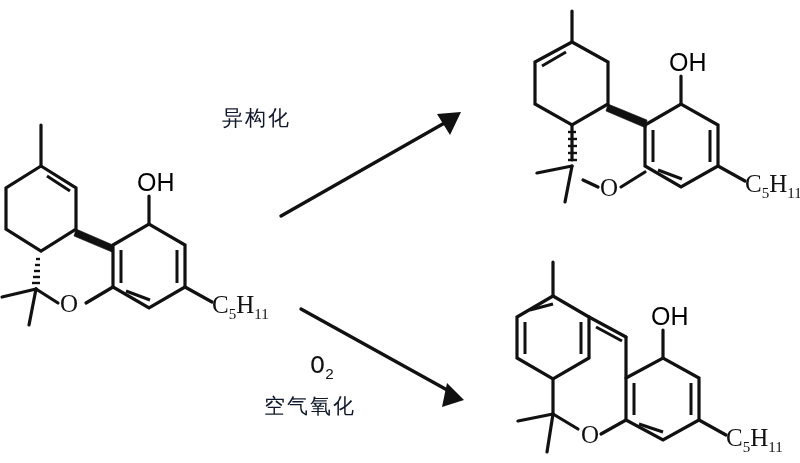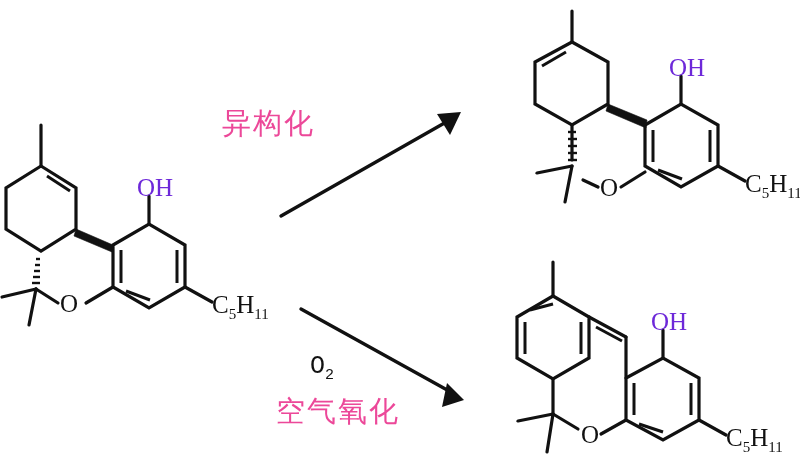--- a/index.html
+++ b/index.html
@@ -49,22 +49,22 @@
     stroke-width: 3.4;
     stroke-linecap: round;
     fill: none;
   }
   .arrow-head {
     fill: #111111;
   }
   .cn-label {
     position: absolute;
     font-family: "DejaVu Sans", sans-serif;
-    font-size: 29px;
-    color: #ec4899;
+    font-size: 21px;
+    color: #0f172a;
     letter-spacing: 2px;
     white-space: nowrap;
   }
   .o2-label {
     position: absolute;
     font-family: Liberation Mono, monospace;
     font-size: 25px;
     color: #111111;
     white-space: nowrap;
   }
@@ -76,25 +76,24 @@
     font-family: "Liberation Serif", serif;
     font-size: 25px;
     color: #111111;
     white-space: nowrap;
   }
   .formula sub {
     font-size: 15px;
   }
   .oh {
     position: absolute;
-    font-family: Liberation Serif, serif;
-    font-size: 25px;
-    color: #6d28d9;
-    white-space: nowrap;
-    margin-top: 6px;
+    font-family: Liberation Sans, sans-serif;
+    font-size: 25px;
+    color: #000000;
+    white-space: nowrap;
   }
   .oatom {
     position: absolute;
     font-family: "Liberation Serif", serif;
     font-size: 25px;
     color: #111111;
     white-space: nowrap;
   }
 </style>
 </head>
@@ -221,21 +220,21 @@
 <div class="formula" style="left:212px; top:291px;">
   <span>C</span><sub>5</sub><span>H</span><sub>11</sub>
 </div>
 
 <div class="cn-label" style="left:222px; top:104px;">异构化</div>
 
 <div class="o2-label" style="left:310px; top:352px;">
   <span>O</span><sub>2</sub>
 </div>
 
-<div class="cn-label" style="left:276px; top:392px;font-family:Liberation Mono, monospace;">空气氧化</div>
+<div class="cn-label" style="left:264px; top:392px;font-family:Liberation Mono, monospace;">空气氧化</div>
 
 <div class="oh" style="left:669px; top:48px;">OH</div>
 
 <div class="oatom" style="left:600px; top:174px;">O</div>
 
 <div class="formula" style="left:745px; top:170px;">
   <span>C</span><sub>5</sub><span>H</span><sub>11</sub>
 </div>
 
 <div class="oh" style="left:651px; top:302px;">OH</div>

